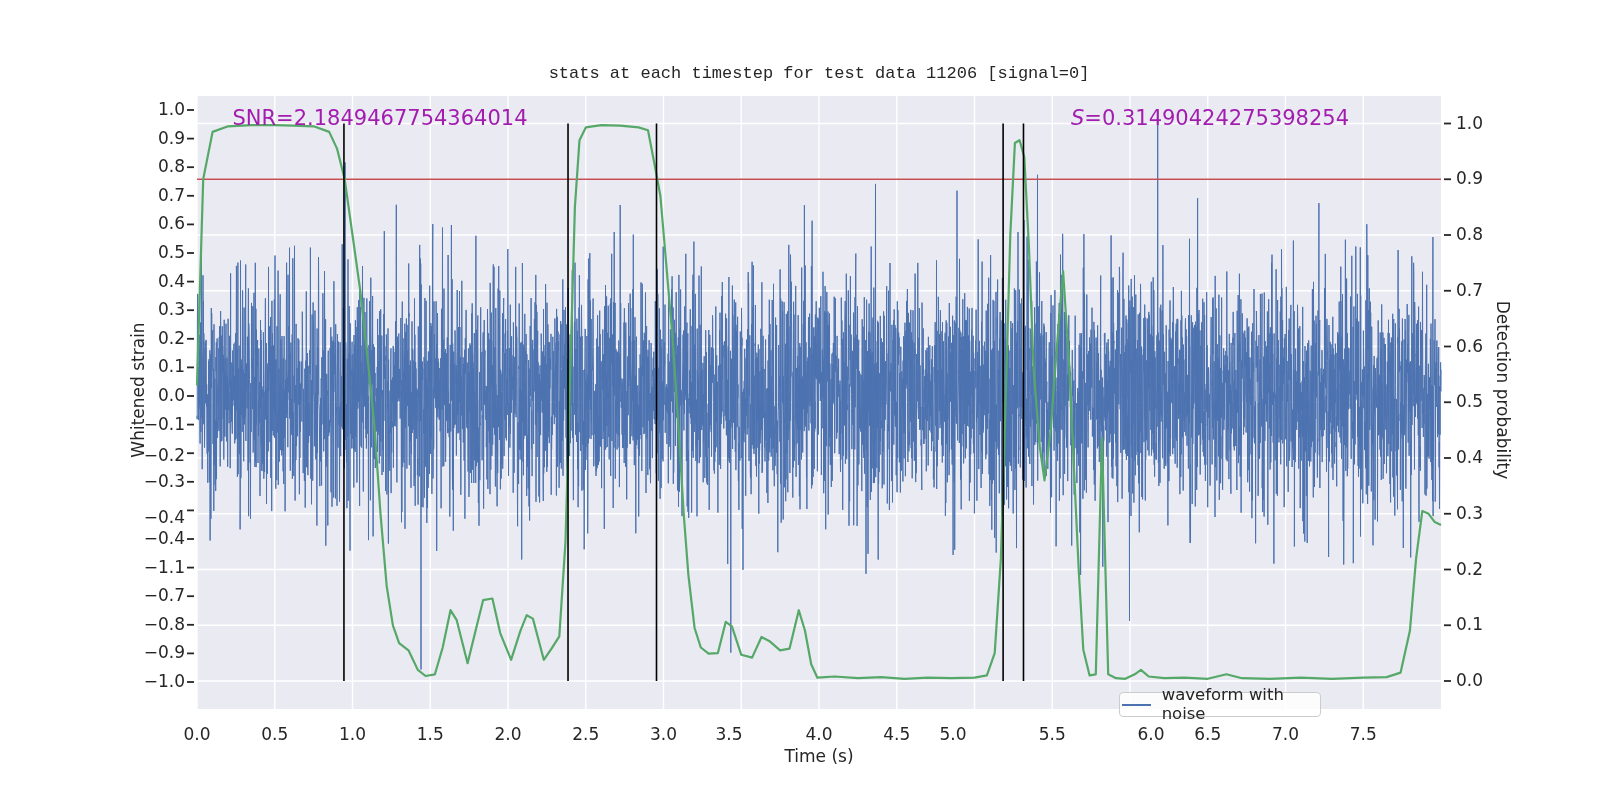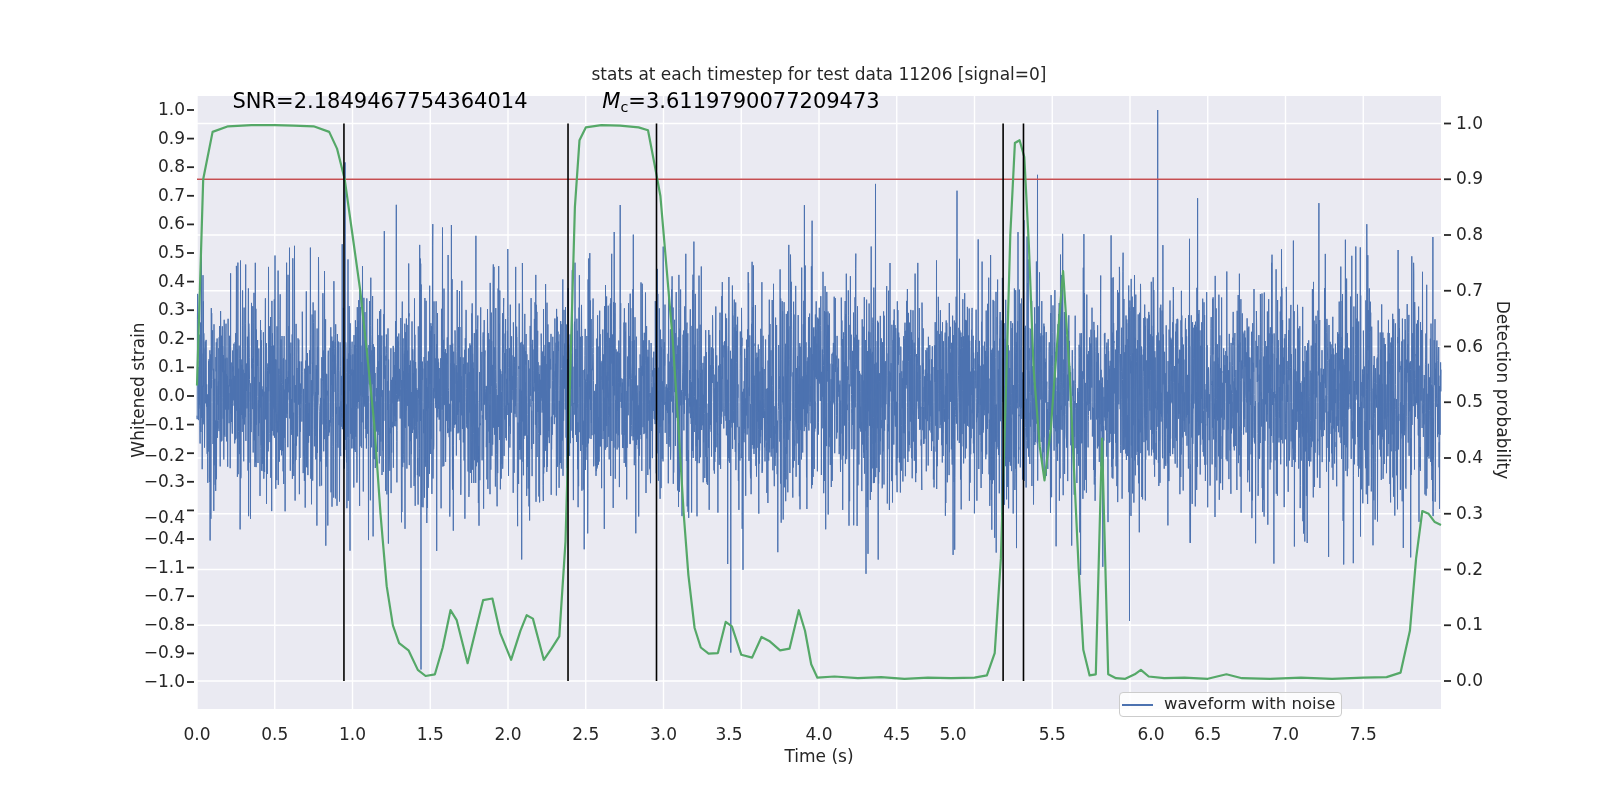--- a/index.html
+++ b/index.html
@@ -1,29 +1,29 @@
 <!DOCTYPE html>
 <html><head>
 <meta charset="utf-8">
 <style>
   html,body{margin:0;padding:0;background:#fff;}
   #figure{position:relative;width:1600px;height:800px;background:#ffffff;overflow:hidden;
           font-family:"DejaVu Sans","Liberation Sans",sans-serif;color:#262626;}
   #plot-svg{position:absolute;left:0;top:0;}
   .txt{position:absolute;white-space:nowrap;color:#262626;}
-  #chart-title{left:197px;top:64px;width:1244px;text-align:center;font-size:17px;}
-  .annot{position:absolute;top:89px;transform:translateX(-50%);font-size:21px;color:#000000;white-space:nowrap;}
+  #chart-title{left:197px;top:64px;width:1244px;text-align:center;font-size:17px;font-family:Liberation Mono, monospace;}
+  .annot{position:absolute;top:106px;transform:translateX(-50%);font-size:21px;color:#a21caf;white-space:nowrap;}
   .annot .asub{font-size:0.68em;vertical-align:-0.28em;}
   #xaxis-label{left:197px;top:746px;width:1244px;text-align:center;font-size:17px;}
   #yaxis-label-left{left:138px;top:390px;transform:translate(-50%,-50%) rotate(-90deg);font-size:17px;}
   #yaxis-label-right{left:1503px;top:390px;transform:translate(-50%,-50%) rotate(90deg);font-size:17px;}
   .xtick{position:absolute;top:724px;transform:translateX(-50%);font-size:17px;}
   .ytickl{position:absolute;left:105px;width:80px;text-align:right;font-size:17px;}
   .ytickr{position:absolute;left:1456px;text-align:left;font-size:17px;}
-  #legend{position:absolute;left:1119px;top:692px;width:223px;height:25px;
+  #legend{position:absolute;left:1119px;top:692px;width:202px;height:25px;
           background:rgba(255,255,255,0.85);border:1.2px solid #cccccc;border-radius:4px;
           display:flex;align-items:center;box-sizing:border-box;padding-left:2px;}
   #legend .lswatch{display:inline-block;width:31px;height:0;border-top:2.4px solid #4c72b0;margin-right:11px;}
   #legend .llabel{font-size:16.5px;color:#262626;position:relative;top:-1px;}
 </style>
 </head>
 <body>
 
 <div id="figure">
   <svg id="plot-svg" width="1600" height="800">
@@ -95,22 +95,22 @@
       <line x1="1444" y1="569.5" x2="1451" y2="569.5" stroke="#262626" stroke-width="1.8"></line>
       <line x1="1444" y1="625.25" x2="1451" y2="625.25" stroke="#262626" stroke-width="1.8"></line>
       <line x1="1444" y1="681" x2="1451" y2="681" stroke="#262626" stroke-width="1.8"></line>
     </svg>
 
   <div id="chart-title" class="txt">stats at each timestep for test data 11206 [signal=0]</div>
 
   <div class="annot" id="ann-0" style="left: 380px;">
     <span class="avar">SNR</span><span class="asub"></span><span class="aval">=2.1849467754364014</span>
   </div>
-  <div class="annot" id="ann-1" style="left: 741px;">
-    <span class="avar" style="font-style: italic;">M</span><span class="asub">c</span><span class="aval">=3.6119790077209473</span>
+  <div class="annot" id="ann-2" style="left: 1210px;">
+    <span class="avar" style="font-style: italic;">S</span><span class="asub"></span><span class="aval">=0.31490424275398254</span>
   </div>
 
   <div id="xaxis-label" class="txt">Time (s)</div>
   <div id="yaxis-label-left" class="txt">Whitened strain</div>
   <div id="yaxis-label-right" class="txt">Detection probability</div>
 
   <div id="x-ticks">
       <div class="xtick" style="left: 197px;">0.0</div>
       <div class="xtick" style="left: 274.75px;">0.5</div>
       <div class="xtick" style="left: 352.5px;">1.0</div>

